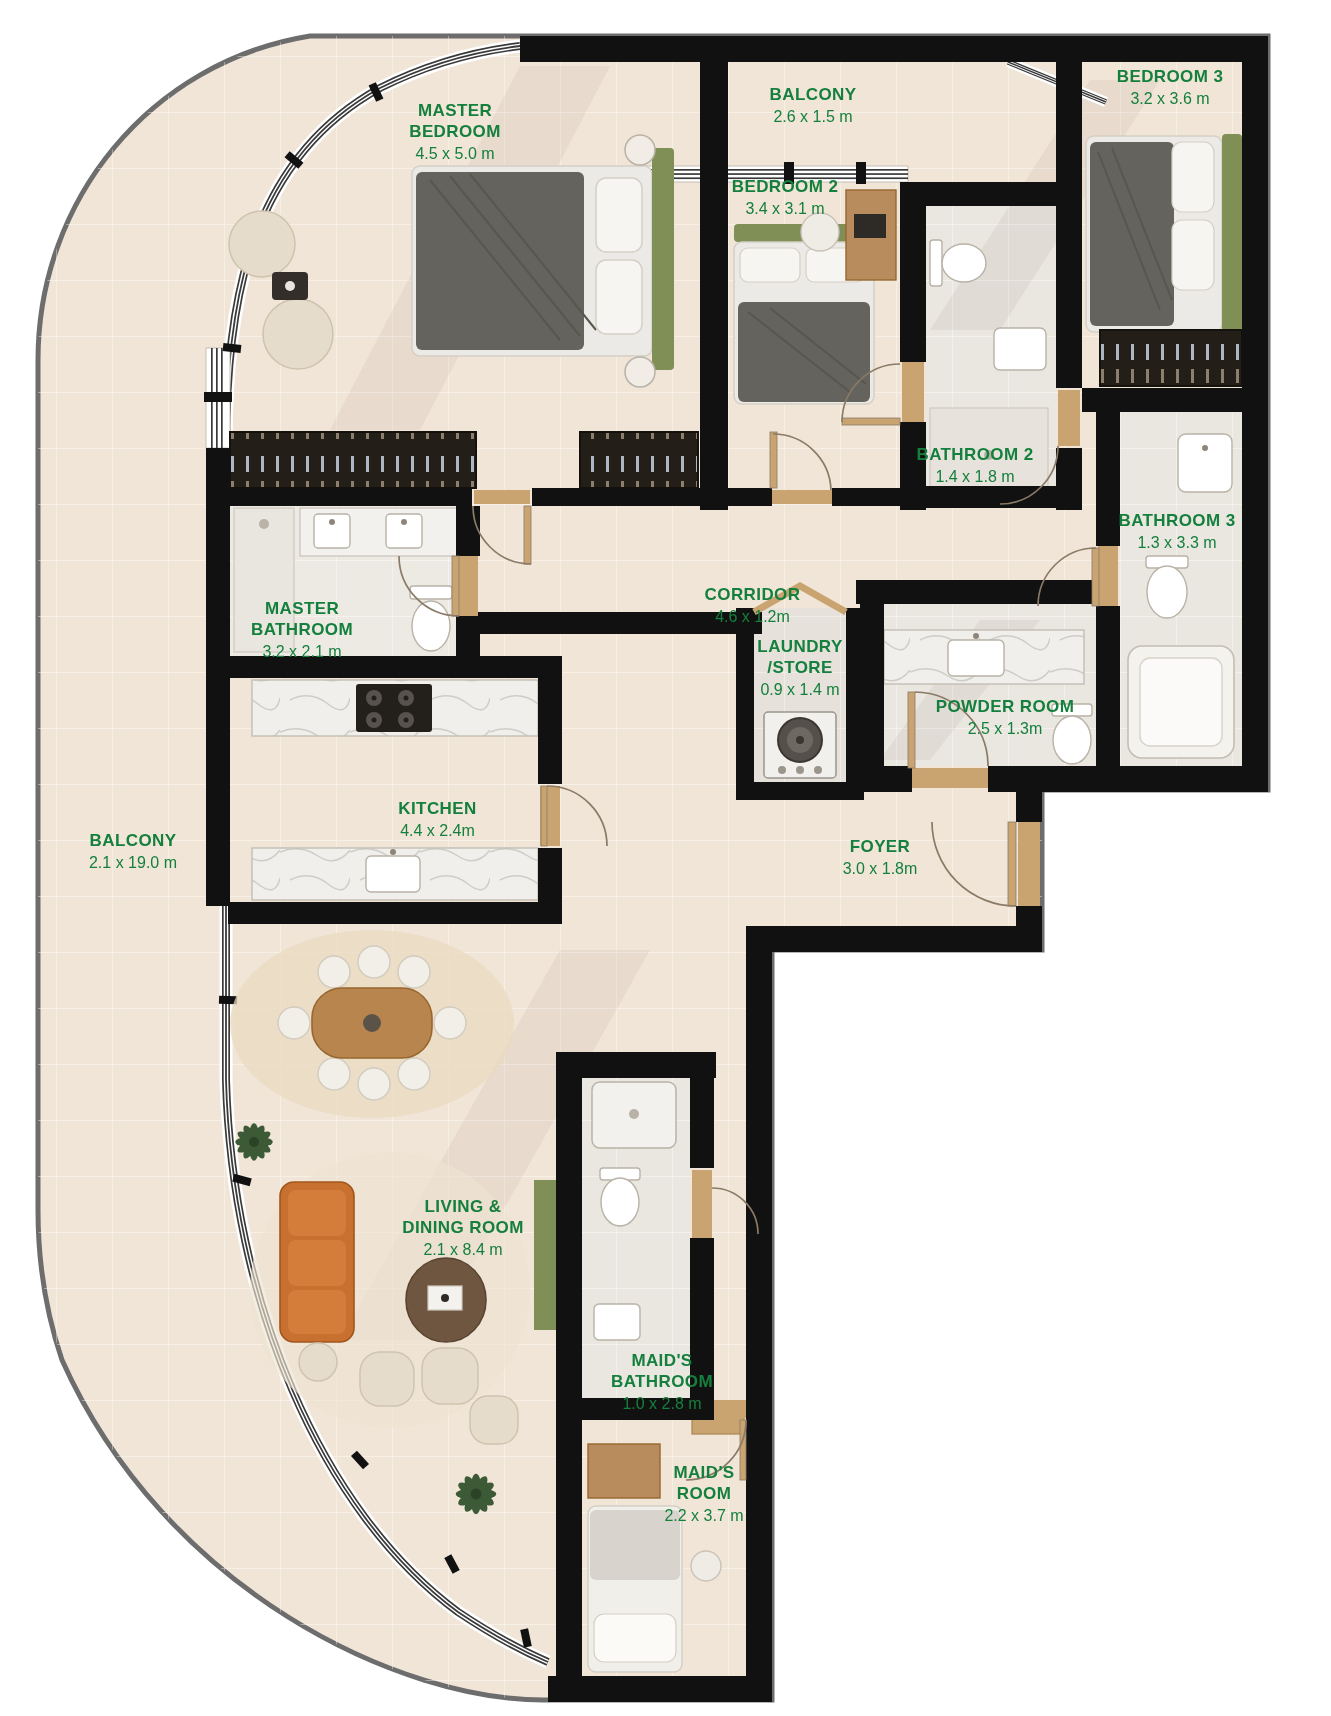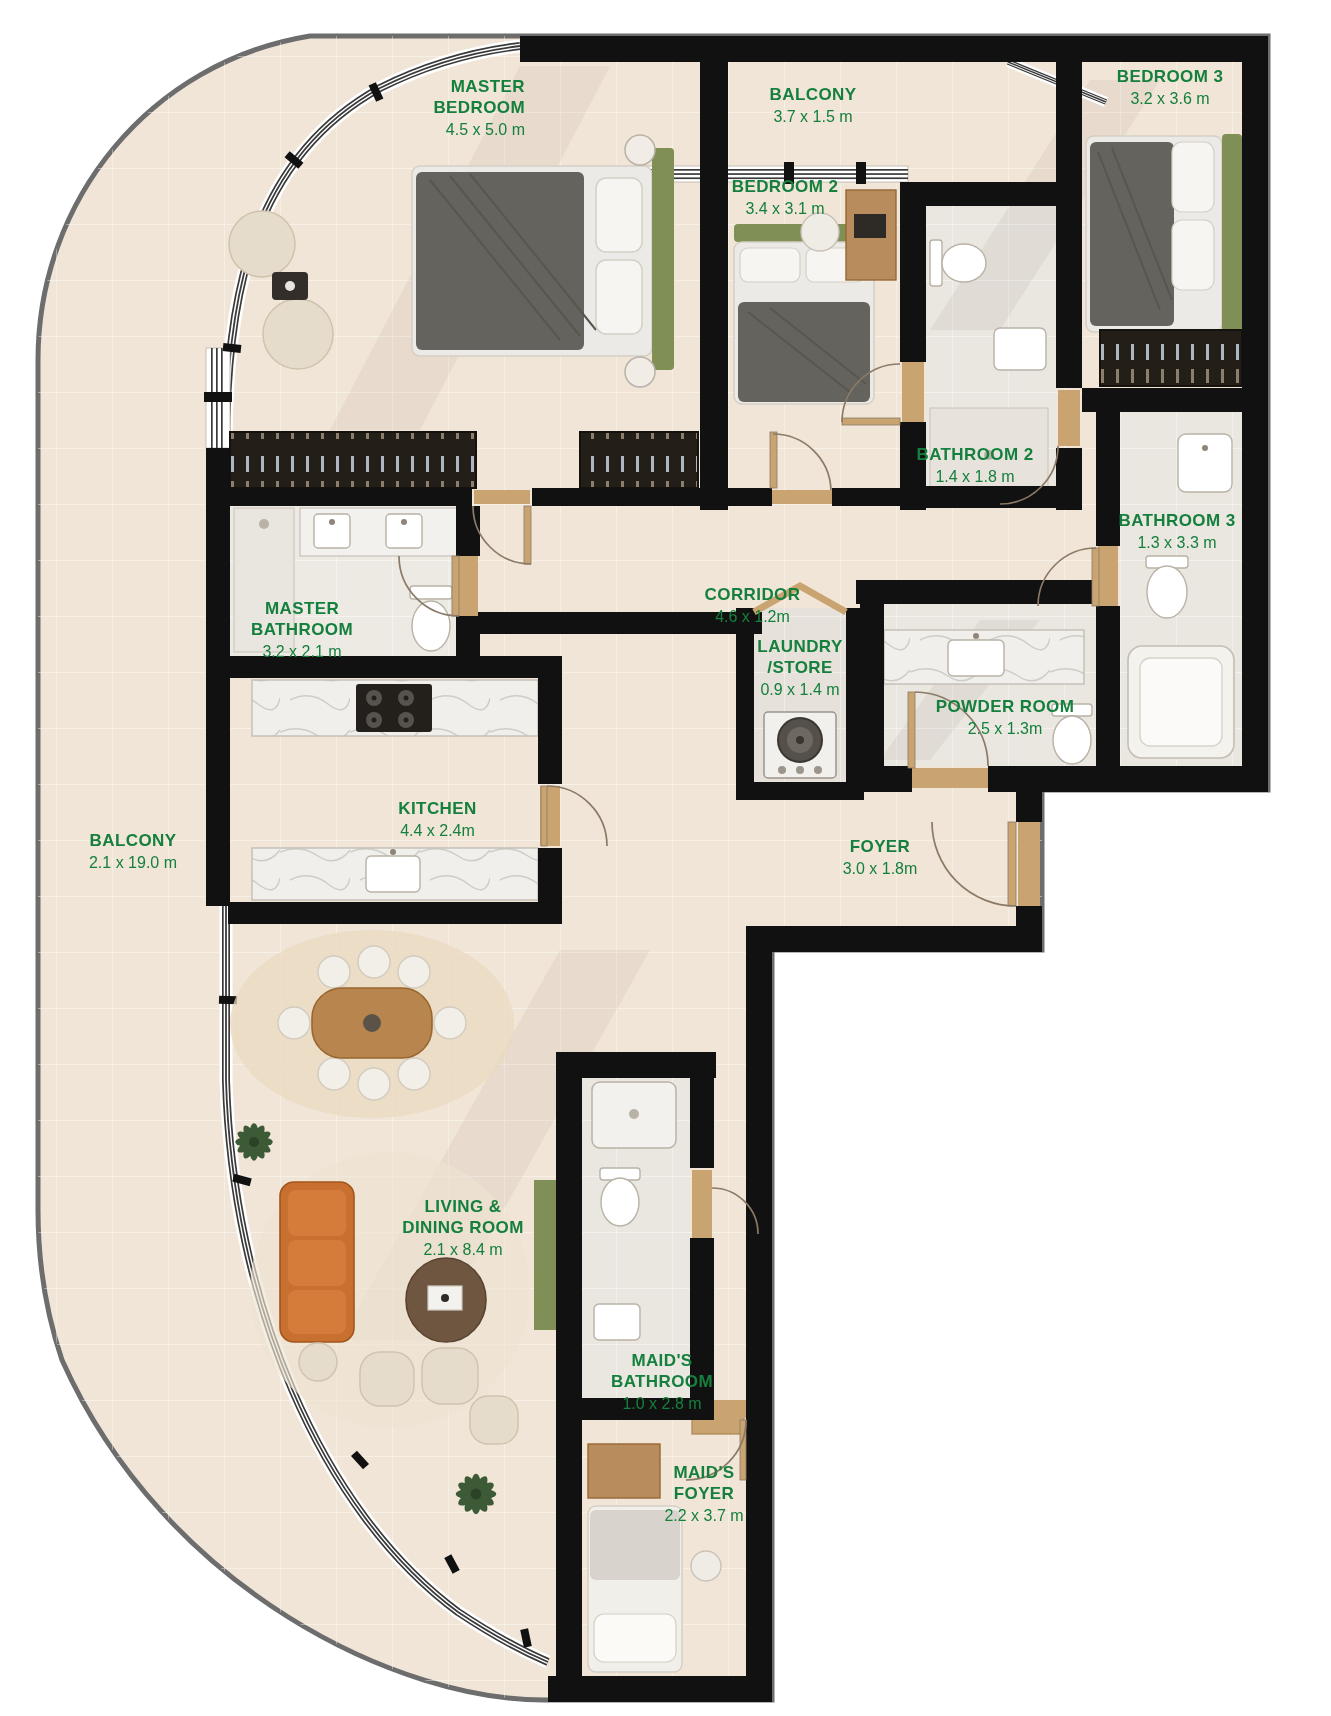--- a/index.html
+++ b/index.html
@@ -376,27 +376,27 @@
       <path d="M547,786 A60,60 0 0 1 607,846"></path>
       <path d="M459,616 A60,60 0 0 1 399,556"></path>
       <path d="M712,1188 A46,46 0 0 1 758,1234"></path>
       <path d="M746,1420 A60,60 0 0 1 686,1480"></path>
     </g>
     <path d="M754,612 L800,586 L846,612" fill="none" stroke="#c9a470" stroke-width="7"></path>
     <rect x="534" y="1180" width="22" height="150" fill="#7f8f55"></rect>
   </g>
 </svg>
 
-  <div class="lbl" style="left:385px;top:76px;width:140px;text-align:right;">
+  <div class="lbl" style="left:385px;top:100px;width:140px;">
     <span class="nm">MASTER BEDROOM</span>
     <span class="dm">4.5 x 5.0 m</span>
   </div>
   <div class="lbl" style="left:728px;top:84px;width:170px;">
     <span class="nm">BALCONY</span>
-    <span class="dm">3.7 x 1.5 m</span>
+    <span class="dm">2.6 x 1.5 m</span>
   </div>
   <div class="lbl" style="left:1090px;top:66px;width:160px;">
     <span class="nm">BEDROOM 3</span>
     <span class="dm">3.2 x 3.6 m</span>
   </div>
   <div class="lbl" style="left:700px;top:176px;width:170px;text-align:center;">
     <span class="nm">BEDROOM 2</span>
     <span class="dm">3.4 x 3.1 m</span>
   </div>
   <div class="lbl" style="left:890px;top:444px;width:170px;">
@@ -437,16 +437,16 @@
   </div>
   <div class="lbl" style="left:399px;top:1196px;width:128px;">
     <span class="nm">LIVING &amp; DINING ROOM</span>
     <span class="dm">2.1 x 8.4 m</span>
   </div>
   <div class="lbl" style="left:597px;top:1350px;width:130px;">
     <span class="nm">MAID'S BATHROOM</span>
     <span class="dm">1.0 x 2.8 m</span>
   </div>
   <div class="lbl" style="left:659px;top:1462px;width:90px;">
-    <span class="nm">MAID'S FOYER</span>
+    <span class="nm">MAID'S ROOM</span>
     <span class="dm">2.2 x 3.7 m</span>
   </div>
 </div>
 
 </body></html>

